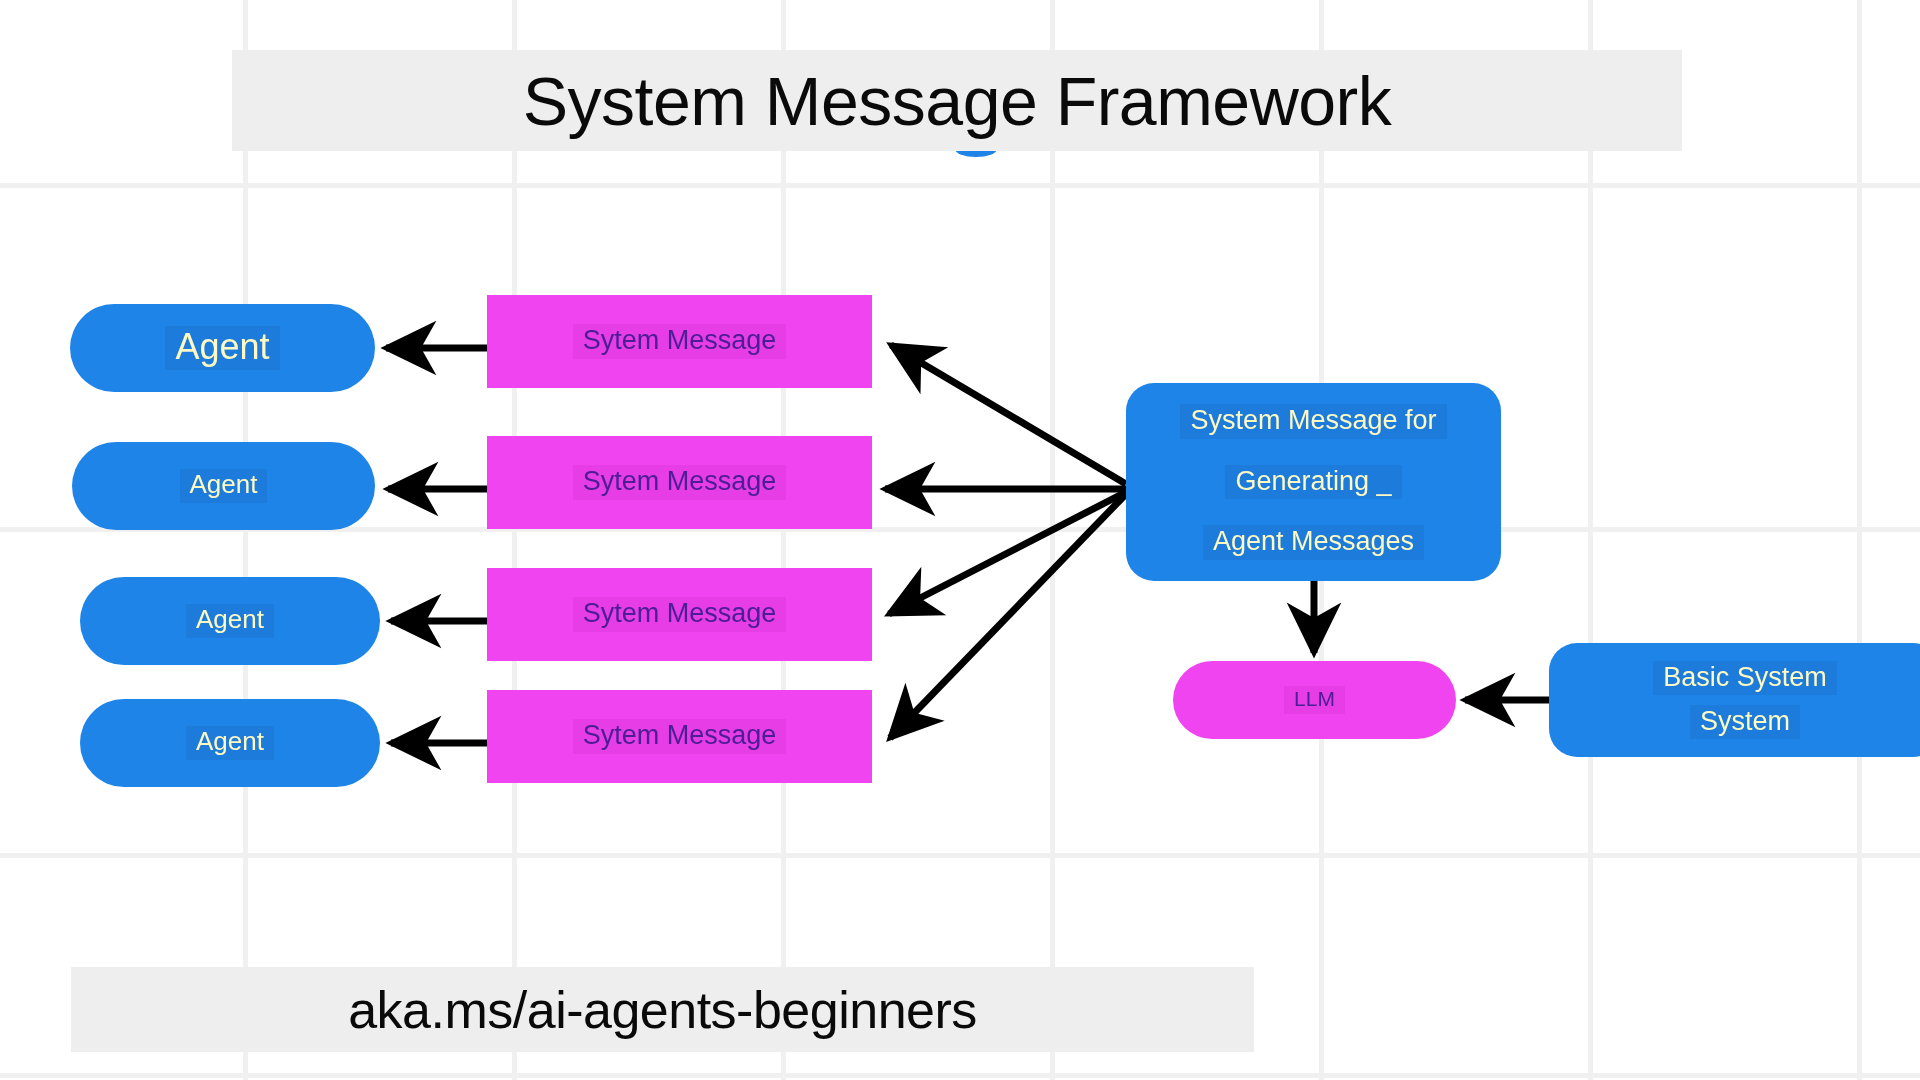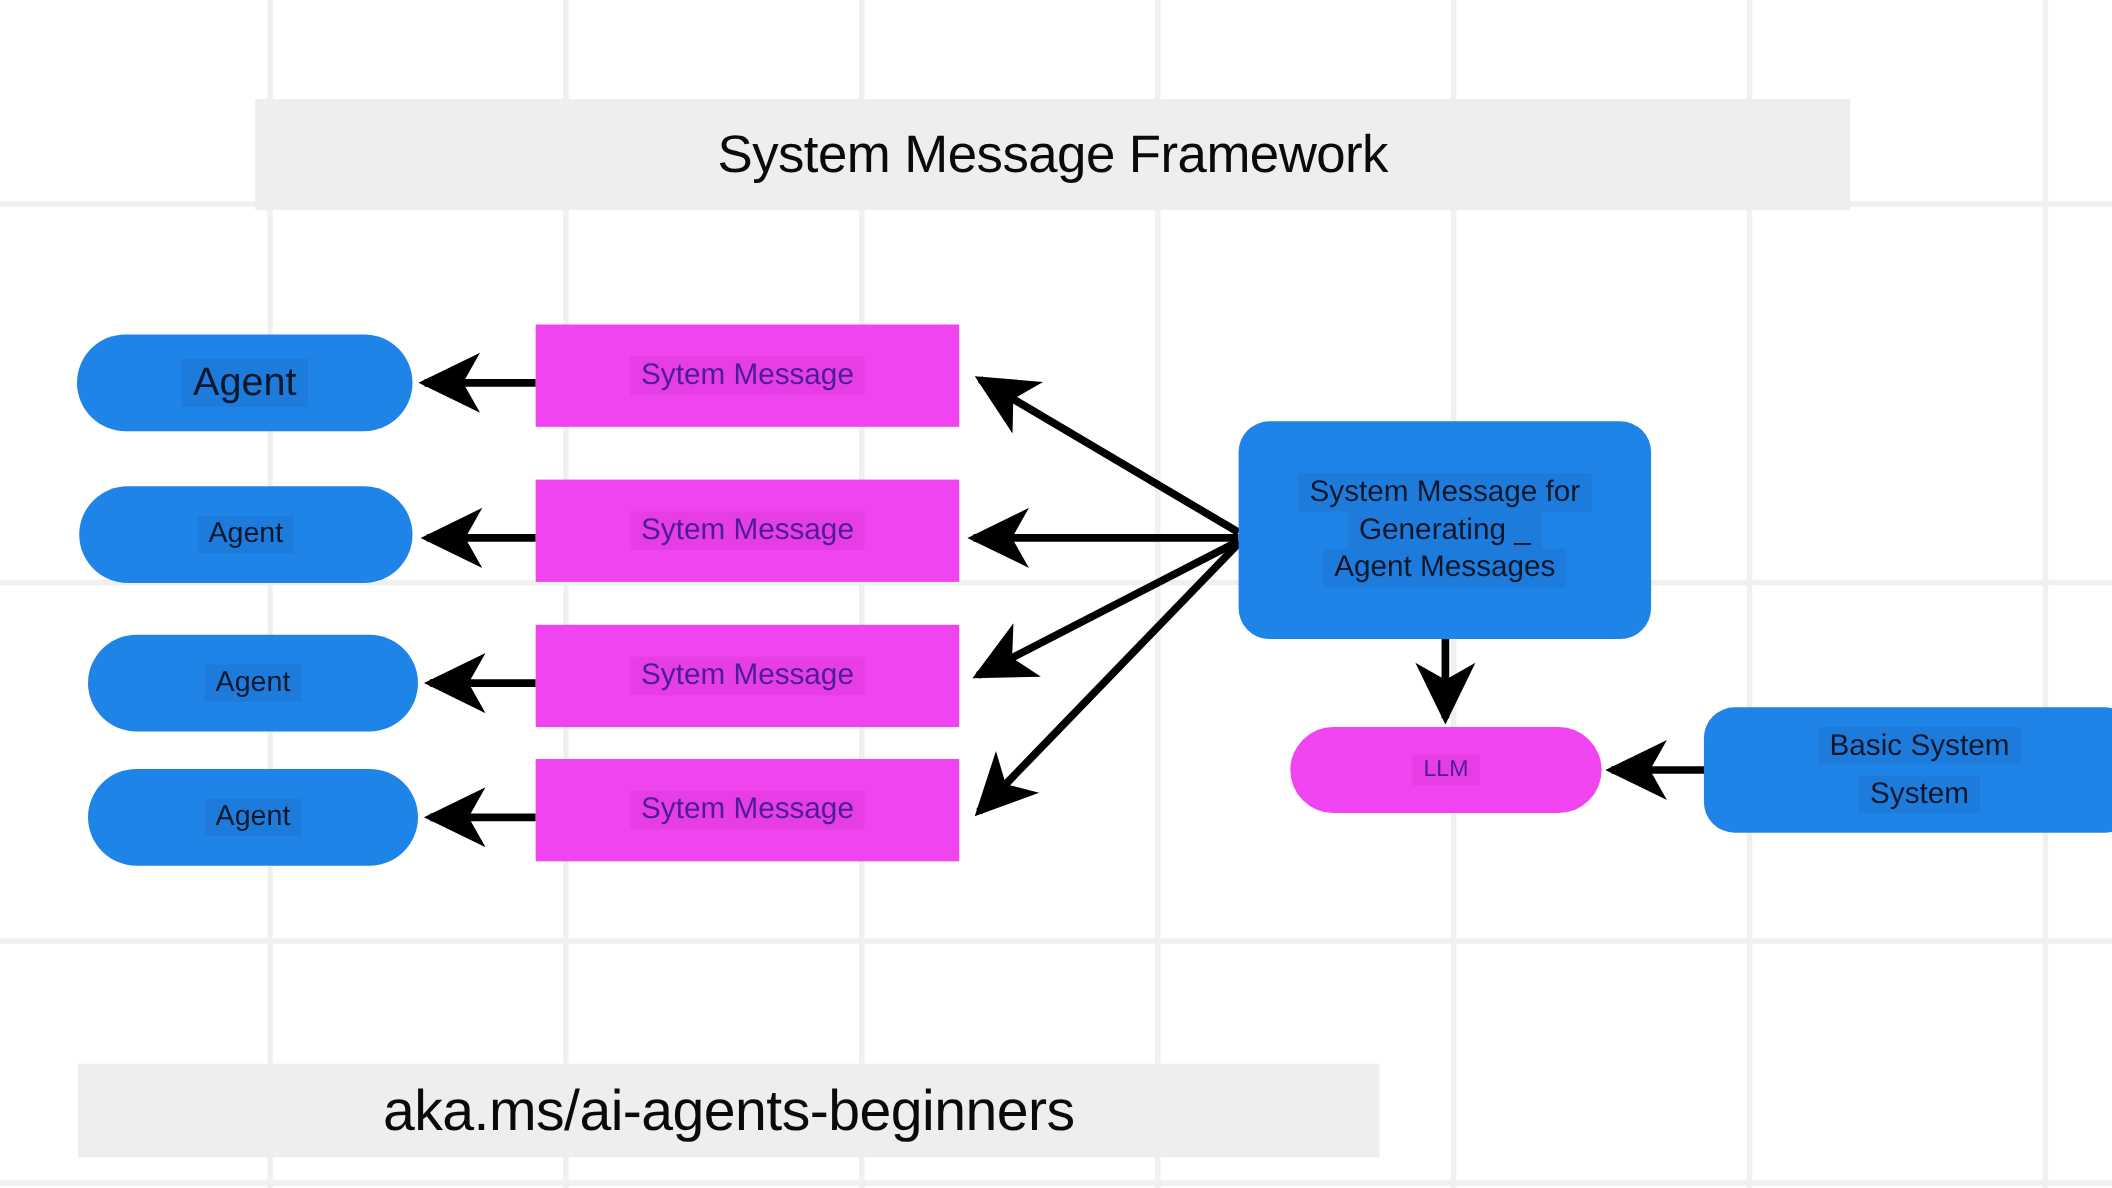--- a/index.html
+++ b/index.html
@@ -54,21 +54,21 @@
     border-radius: 999px;
   }
   .rounded {
     border-radius: 28px;
   }
   .rect {
     border-radius: 0;
   }
   .blue {
     background: #1f84e8;
-    color: #0f172a;
+    color: #fef9c3;
     justify-content: center;
   }
   .magenta {
     background: #ef44ef;
     color: #4c1d95;
   }
   .node .txt {
     display: inline-block;
     padding: 2px 10px 4px 10px;
     white-space: nowrap;
@@ -84,24 +84,23 @@
   .banner {
     position: absolute;
     background: #eeeeee;
     display: flex;
     align-items: center;
     justify-content: center;
     color: #0a0a0a;
     white-space: nowrap;
   }
   #title-banner {
-    font-size: 48px;
+    font-size: 68px;
     font-weight: 400;
     letter-spacing: -0.5px;
-    margin-top: 40px;
   }
   #footer-banner {
     font-size: 52px;
     font-weight: 400;
     letter-spacing: -0.5px;
   }
 
   
   #arrow-layer {
     position: absolute;
@@ -185,21 +184,21 @@
   </div>
 
   <div class="node rect magenta" style="left:487px; top:568px; width:385px; height:93px; font-size:27px;">
     <span class="txt">Sytem Message</span>
   </div>
 
   <div class="node rect magenta" style="left:487px; top:690px; width:385px; height:93px; font-size:27px;">
     <span class="txt">Sytem Message</span>
   </div>
 
-  <div class="node rounded blue" style="left:1126px; top:383px; width:375px; height:198px; font-size:27px; gap:0;">
+  <div class="node rounded blue" style="left:1126px; top:383px; width:375px; height:198px; font-size:27px; gap:26px;">
     <span class="txt">System Message for</span>
     <span class="txt">Generating  _</span>
     <span class="txt">Agent Messages</span>
   </div>
 
   <div class="node pill magenta" style="left:1173px; top:661px; width:283px; height:78px; font-size:21px;text-align:center;">
     <span class="txt">LLM</span>
   </div>
 
   <div class="node rounded blue" style="left:1549px; top:643px; width:392px; height:114px; font-size:27px; gap:10px;">

